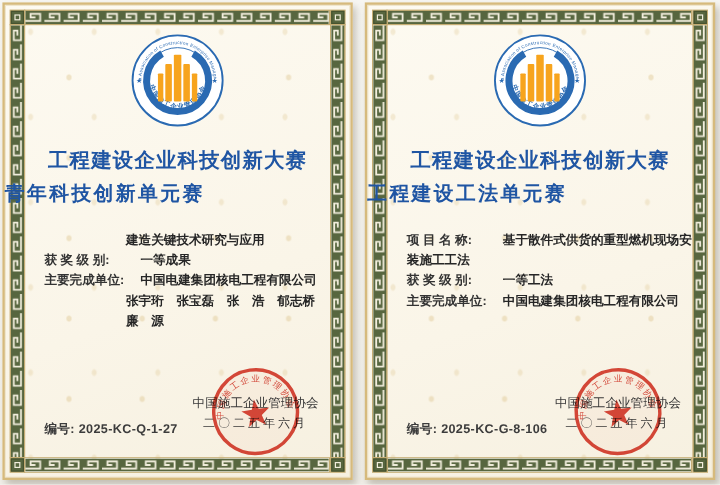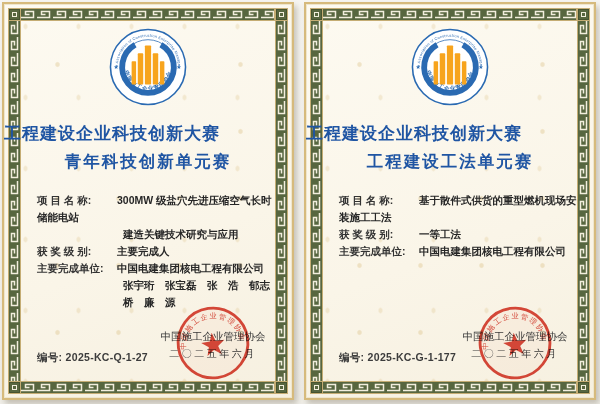--- a/index.html
+++ b/index.html
@@ -24,29 +24,29 @@
   .strip.top    { left:17px; top:5px; }
   .strip.bottom { left:17px; bottom:5px; }
   .strip.lft    { left:5px;  top:17px; }
   .strip.rgt    { right:5px; top:17px; }
   .corner { position:absolute; width:11px; height:11px; background:#57663f; border:1px solid #46532f; box-shadow:0 0 0 1px #c5ad74; }
   .corner::after { content:""; position:absolute; inset:2px; border:1.5px solid #f2eedd; }
   .corner.tl { left:5px; top:5px; }  .corner.tr { right:5px; top:5px; }
   .corner.bl { left:5px; bottom:5px; } .corner.br { right:5px; bottom:5px; }
 
   .emblem { position:absolute; top:24px; left:50%; transform:translateX(-50%); width:78px; height:78px; }
-  .title    { position:absolute; top:118px; left:0; width:100%; 
+  .title    { position:absolute; top:118px; left:0; width:100%; text-align:center;
               color:#1f55a3; font-size:17px; font-weight:bold; letter-spacing:1px; }
-  .subtitle { position:absolute; top:147px; left:0; width:100%; text-align:center;
+  .subtitle { position:absolute; top:147px; left:0; width:100%; 
               color:#1f55a3; font-size:16.5px; font-weight:bold; letter-spacing:2px; }
 
   .fields { position:absolute; left:33px; right:16px; top:188px; font-size:10.5px; line-height:17px; color:#2e2e2e; }
   .flabel { display:inline-block; width:80px; font-weight:600; color:#333; vertical-align:top; }
   .fval   { font-weight:600; color:#262626; }
-  .cont   { margin-left:86px; font-weight:600; color:#262626; }
+  .cont   { margin-left:68px; font-weight:600; color:#262626; }
 
   .issue-block { position:absolute; left:136px; width:146px; bottom:36px; text-align:center;
                  font-size:10.5px; color:#383838; line-height:17px; }
   .issue-date { font-size:10px; letter-spacing:2.5px; }
   .seal { position:absolute; left:170px; bottom:16px; width:78px; height:78px;
           transform:rotate(-8deg); opacity:.93; mix-blend-mode:multiply; }
   .serial { position:absolute; left:33px; bottom:33px; font-size:10.5px; font-weight:700;
             color:#3c3c3c; letter-spacing:.3px; }
 </style>
 </head>
@@ -120,26 +120,23 @@
         <rect x="36.8" y="18" width="6.4" height="40" rx="0.8"></rect>
         <rect x="44.9" y="26" width="5.6" height="32" rx="0.8"></rect>
         <rect x="52.2" y="34" width="4.6" height="24" rx="0.8"></rect>
       </g>
     </svg>
 
     <div class="title">工程建设企业科技创新大赛</div>
     <div class="subtitle">青年科技创新单元赛</div>
 
     <div class="fields">
-      <div>
-        <span class="flabel">项 目 名 称:</span><span class="fval">300MW 级盐穴先进压缩空气长时储能电站</span>
-      </div>
       <div class="cont">建造关键技术研究与应用</div>
       <div>
-        <span class="flabel">获 奖 级 别:</span><span class="fval">主要完成人</span>
+        <span class="flabel">获 奖 级 别:</span><span class="fval">一等成果</span>
       </div>
       <div>
         <span class="flabel">主要完成单位:</span><span class="fval">中国电建集团核电工程有限公司</span>
       </div>
       <div class="cont">张宇珩　张宝磊　张　浩　郁志桥　廉　源</div>
     </div>
 
     <div class="issue-block">
       <div>中国施工企业管理协会</div>
       <div class="issue-date">二〇二五年六月</div>
@@ -254,16 +251,16 @@
       <circle cx="38" cy="38" r="34" fill="rgba(214,60,46,0.03)" stroke="#d63c2e" stroke-width="2.8"></circle>
       <defs>
           <path id="s1" d="M 12,48 A 27,27 0 1 1 64,48" fill="none"></path>
         </defs>
       <text font-size="7" fill="#d63c2e" letter-spacing="1.5">
         <textPath href="#s1" startOffset="50%" text-anchor="middle">中国施工企业管理协会</textPath>
       </text>
       <polygon points="38,28 35.2,36.1 26.6,36.3 33.4,41.5 31,49.7 38,44.8 45,49.7 42.6,41.5 49.4,36.3 40.8,36.1" fill="#d63c2e"></polygon>
     </svg>
 
-    <div class="serial">编号: 2025-KC-G-1-177</div>
+    <div class="serial">编号: 2025-KC-G-8-106</div>
   </div>
 
 </div>
 
 </body></html>

